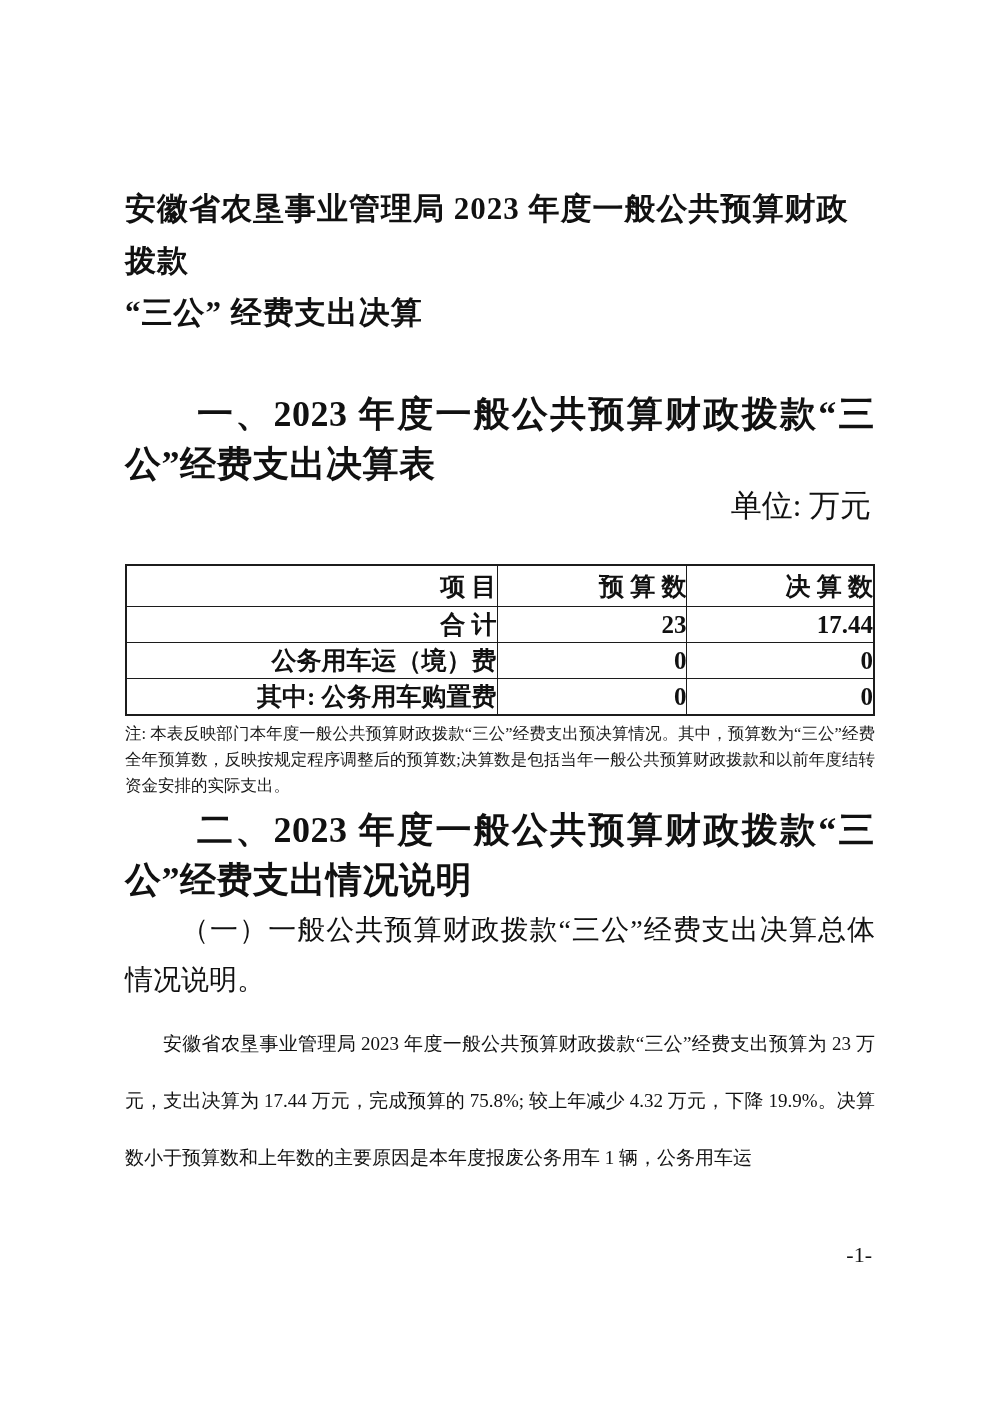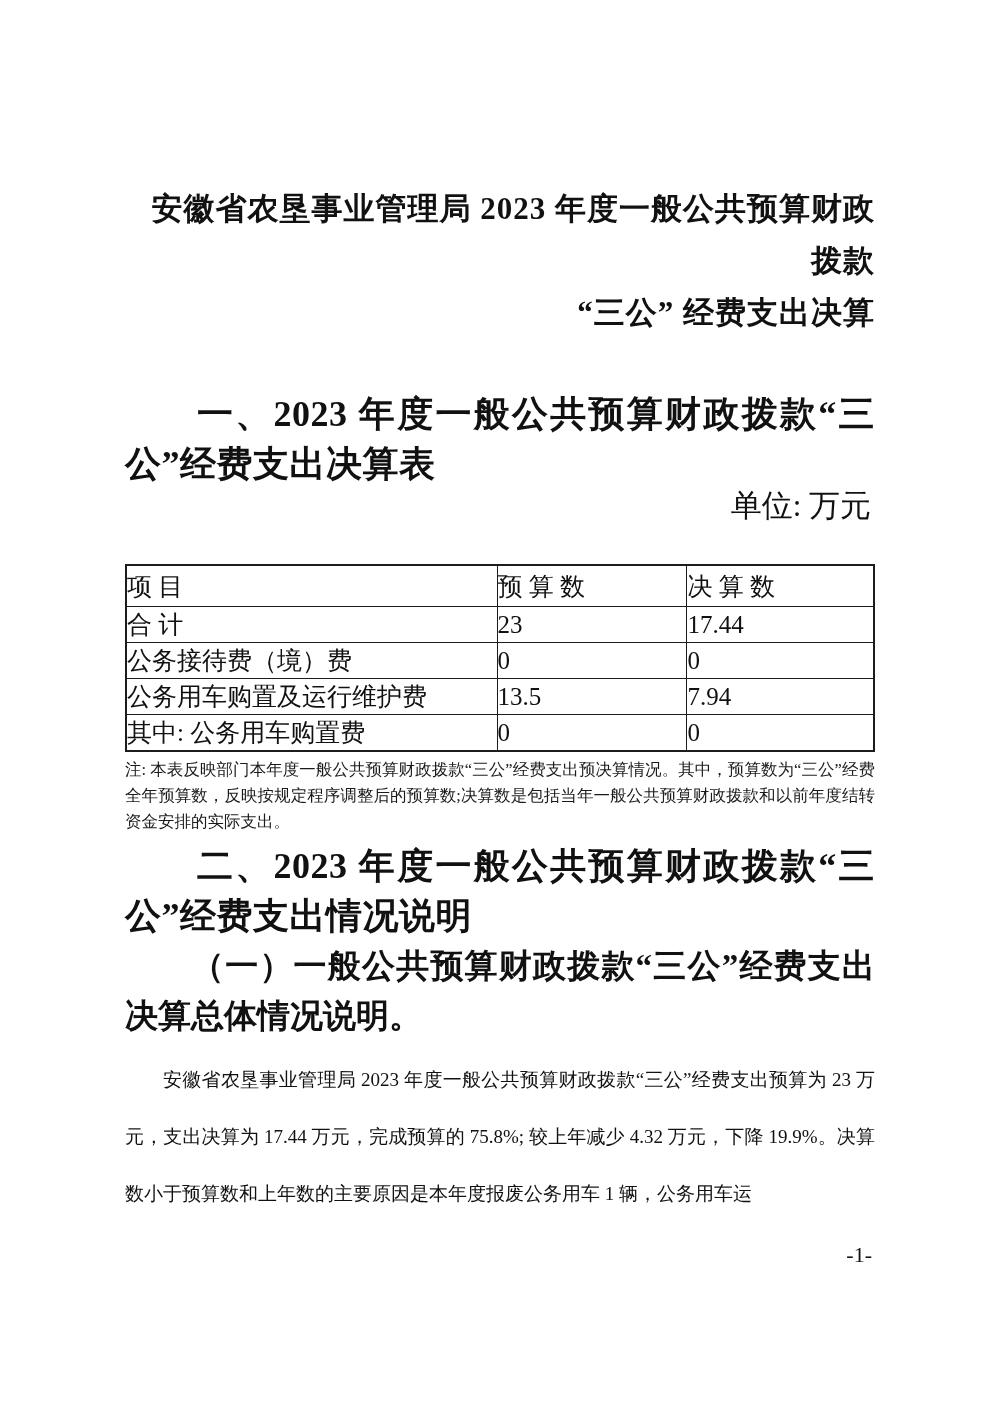--- a/index.html
+++ b/index.html
@@ -8,21 +8,21 @@
     width: 1000px;
     height: 1414px;
     margin: 0 auto;
     background: #ffffff;
     box-sizing: border-box;
     padding: 183px 125px 0 125px;
     font-family: "Liberation Serif", "DejaVu Serif", serif;
     color: #111111;
   }
   .doc-title {
-    text-align: right;
+    text-align: left;
     font-weight: bold;
     font-size: 31px;
     line-height: 52px;
     letter-spacing: 1px;
   }
   .section-heading {
     margin-top: 50px;
     font-weight: bold;
     font-size: 36px;
     line-height: 50px;
@@ -39,24 +39,24 @@
   }
   table.budget-table {
     width: 100%;
     margin-top: 43px;
     border-collapse: collapse;
     border: 2px solid #1c1c1c;
     table-layout: fixed;
   }
   table.budget-table th, table.budget-table td {
     border: 1.5px solid #1c1c1c;
-    font-weight: normal;
+    font-weight: bold;
     font-size: 25px;
     padding: 0;
-    text-align: left;
+    text-align: right;
     overflow: hidden;
     white-space: nowrap;
   }
   table.budget-table th { height: 40px; }
   table.budget-table td { height: 35px; }
   col.c-item { width: 49.6%; }
   col.c-budget { width: 25.4%; }
   col.c-final { width: 25%; }
   td.al-center { text-align: center; }
   td.al-left { text-align: left; padding-left: 10px; }
@@ -65,22 +65,22 @@
   .table-note {
     margin-top: 5px;
     font-size: 16.5px;
     line-height: 26px;
     text-align: justify;
     color: #1a1a1a;
   }
   .section-heading.second { margin-top: 6px; }
   .sub-heading {
     margin-top: 0;
-    font-weight: bold;
-    font-size: 33px;
+    font-weight: normal;
+    font-size: 28px;
     line-height: 50px;
     text-indent: 2em;
     text-align: justify;
   }
   .body-paragraph {
     margin-top: 10px;
     font-size: 19px;
     line-height: 57px;
     text-indent: 2em;
     text-align: justify;
@@ -121,28 +121,23 @@
       </tr>
     </thead>
     <tbody>
 
     <tr>
         <td class="al-center">合  计</td>
         <td>23</td>
         <td>17.44</td>
       </tr>
         <tr>
-        <td class="al-left">公务接待费（境）费</td>
+        <td class="al-left">公务用车运（境）费</td>
         <td>0</td>
         <td>0</td>
-      </tr>
-        <tr>
-        <td class="al-left">公务用车购置及运行维护费</td>
-        <td>13.5</td>
-        <td>7.94</td>
       </tr>
         <tr>
         <td class="al-indent1">其中: 公务用车购置费</td>
         <td>0</td>
         <td>0</td>
       </tr>
       </tbody>
   </table>
 
   <div class="table-note">注: 本表反映部门本年度一般公共预算财政拨款“三公”经费支出预决算情况。其中，预算数为“三公”经费全年预算数，反映按规定程序调整后的预算数;决算数是包括当年一般公共预算财政拨款和以前年度结转资金安排的实际支出。</div>

